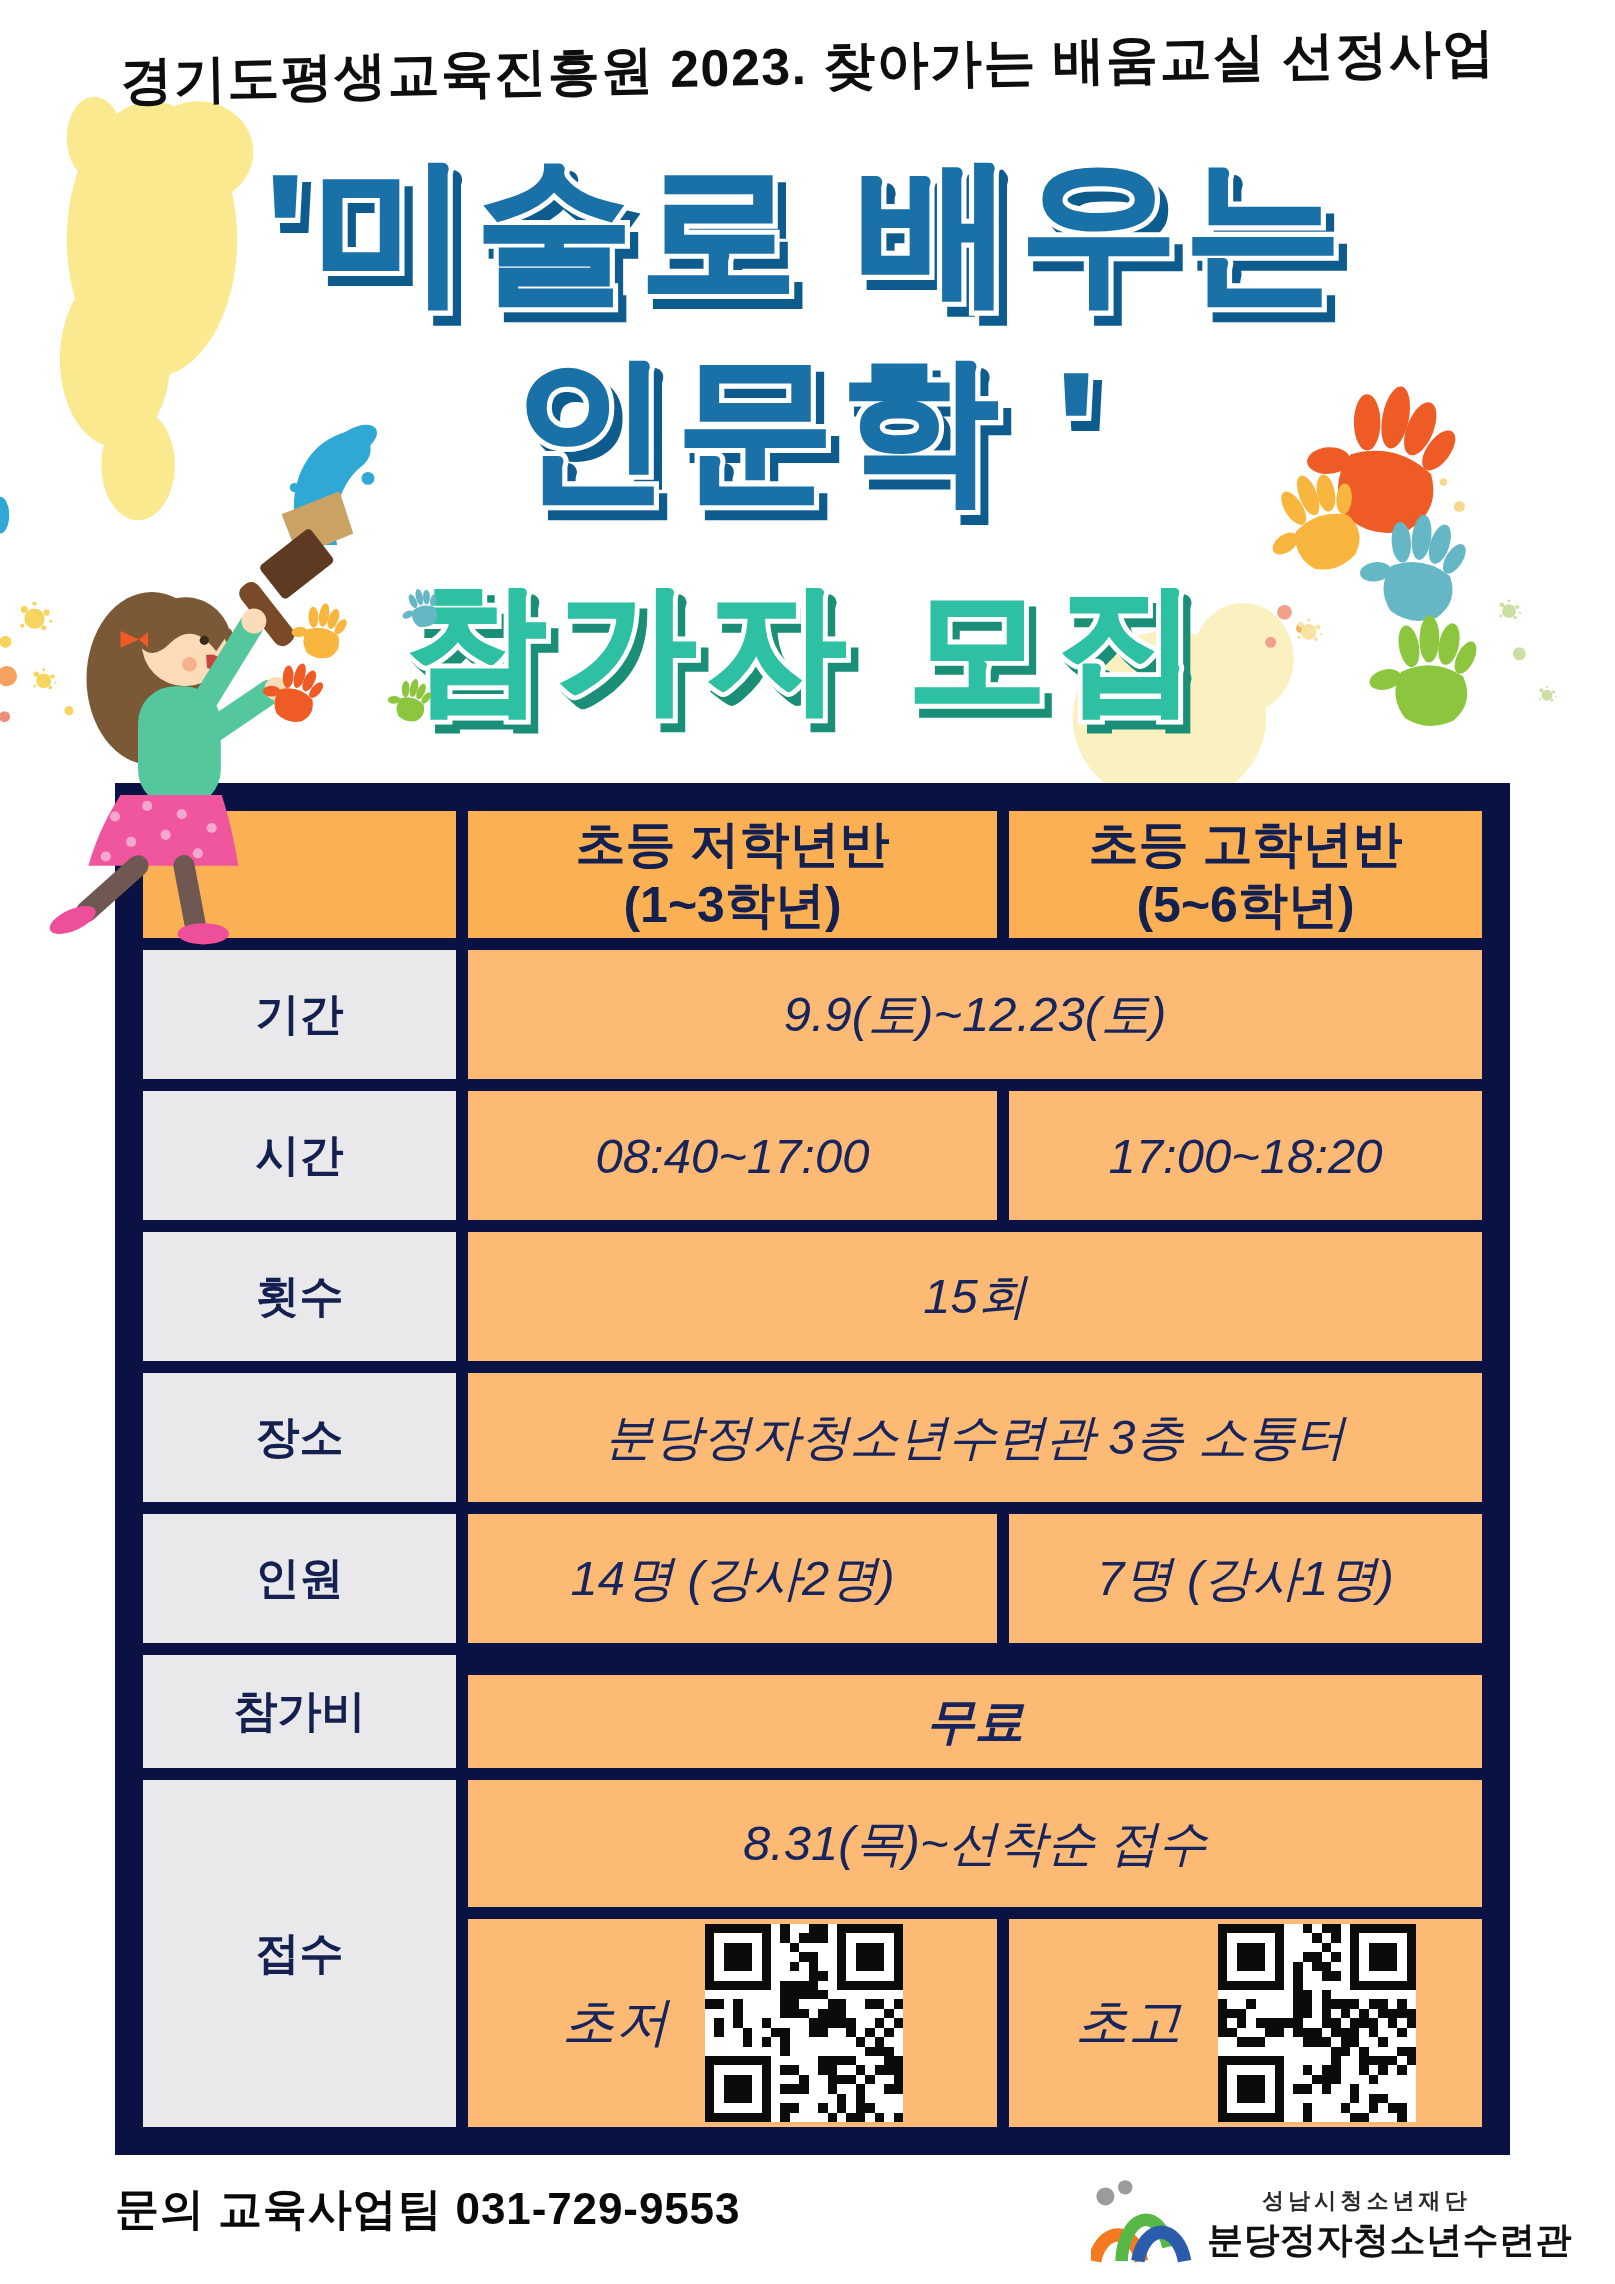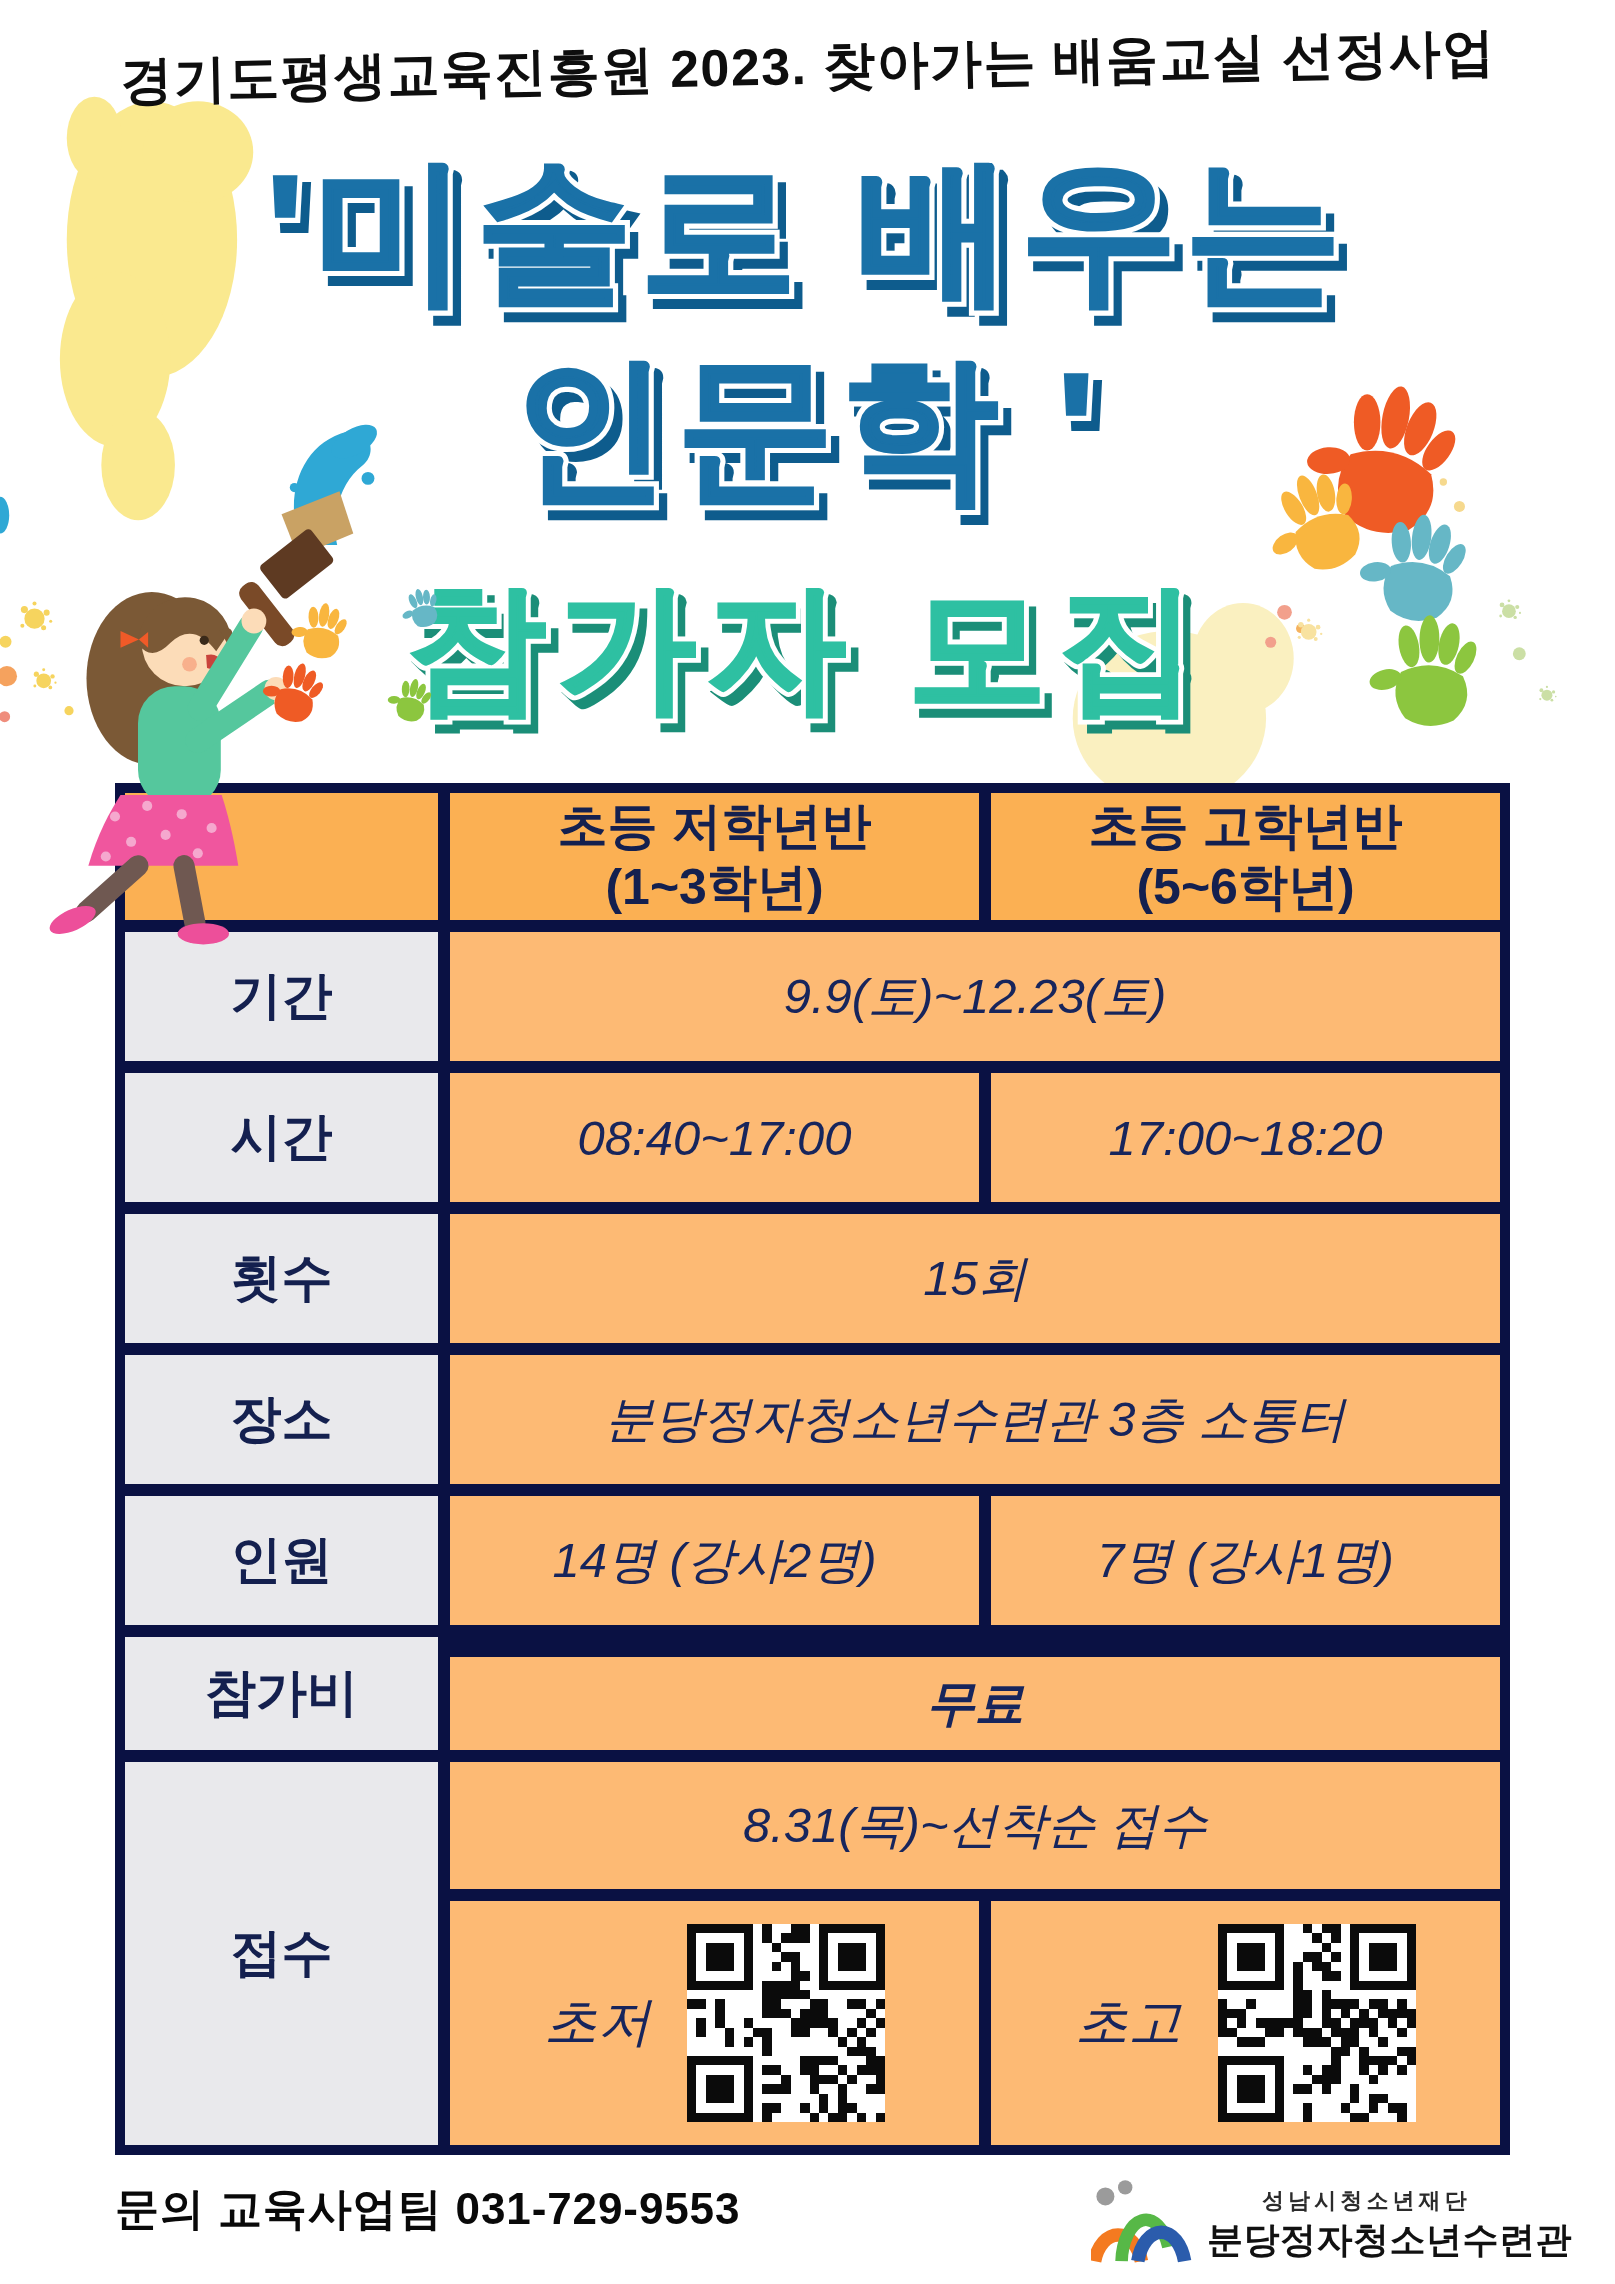--- a/index.html
+++ b/index.html
@@ -23,25 +23,25 @@
   .t-teal .ol{color:#fff;-webkit-text-stroke:13px #fff;}
   .t-teal .mn{position:relative;color:#2ec0a2;-webkit-text-stroke:3.2px #2ec0a2;}
   .title1{top:152px;}
   .title2{top:350px;}
   .title3{top:578px;}
 
   
   .board{left:115px;top:783px;width:1395px;height:1372px;background:#0a1143;
          display:grid;grid-template-columns:313px 529px 1fr;
          grid-template-rows:127px 129px 129px 129px 129px 129px 113px 127px 1fr;
-         gap:12px;padding:10px;box-sizing:border-box;z-index:1;}
+         gap:12px;padding:28px;box-sizing:border-box;z-index:1;}
   .cell{display:flex;align-items:center;justify-content:center;text-align:center;}
   .cell.head{background:#fbb053;flex-direction:column;color:#14204f;font-weight:bold;
              font-size:50px;line-height:1.22;}
-  .cell.lab{background:#e9e9ec;color:#14204f;font-weight:bold;font-size:51px;}
+  .cell.lab{background:#e9e9ec;color:#14204f;font-weight:bold;font-size:44px;}
   .cell.val{background:#fdba74;color:#17255c;font-size:49px;font-style:italic;}
   .fee{color:#f4502a;font-size:61px;font-weight:bold;margin-top:20px;}
   .qrcell{gap:36px;}
   .qrlabel{font-size:53px;color:#17255c;font-style:italic;}
   .qrbox{width:198px;height:198px;}
   .qrbox svg{width:100%;height:100%;}
 
   
   .contact{left:115px;top:2180px;font-size:44px;font-weight:bold;color:#090909;letter-spacing:0.9px;}
   .brand{right:44px;top:2171px;display:flex;align-items:flex-end;gap:8.3px;}

